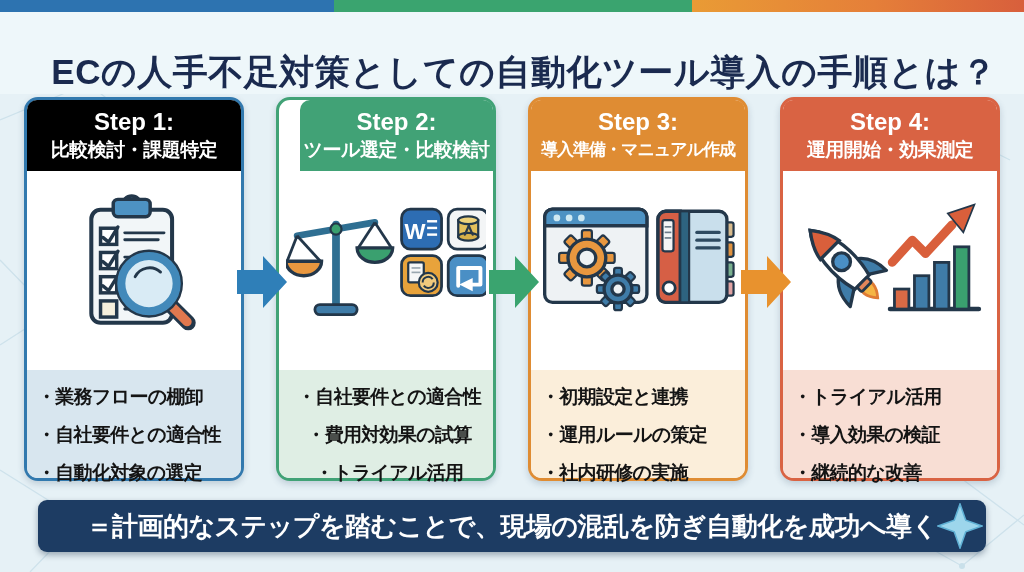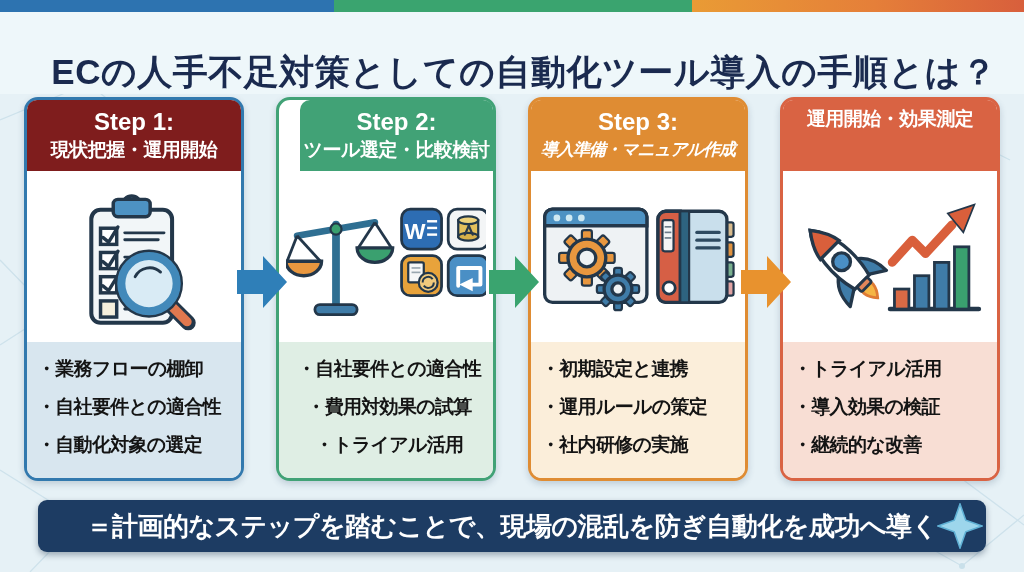--- a/index.html
+++ b/index.html
@@ -13,23 +13,23 @@
   .title-band{position:absolute;top:12px;left:0;right:0;height:82px;background:#eef7fa;z-index:1;}
   .page-title{position:absolute;top:26px;left:12px;width:100%;text-align:center;
     font-size:35px;font-weight:800;letter-spacing:0.5px;z-index:4;}
   .card{position:absolute;top:97px;width:220px;height:384px;background:#ffffff;
     border:3px solid #888;border-radius:14px;box-sizing:border-box;z-index:4;
     box-shadow:0 3px 7px rgba(30,60,90,.20);}
   .c1{left:24px;} .c2{left:276px;padding-left:21px;} .c3{left:528px;} .c4{left:780px;}
   .card-head{height:71px;border-radius:10px 10px 0 0;color:#fff;text-align:center;padding-top:6px;box-sizing:border-box;}
   .step-label{font-size:24px;font-weight:800;line-height:31px;}
   .step-subtitle{font-size:19px;font-weight:800;line-height:26px;letter-spacing:-0.5px;white-space:nowrap;}
-  .c3 .step-subtitle{font-size:17px;letter-spacing:-1px;font-style:italic;}
+  .c3 .step-subtitle{font-size:17px;letter-spacing:-1px;}
   .card-icon{position:absolute;top:71px;left:0;right:0;height:185px;display:flex;align-items:center;justify-content:center;}
-  .card-items{position:absolute;bottom:0;left:0;right:0;height:136px;margin:0;
+  .card-items{position:absolute;bottom:0;left:0;right:0;height:108px;margin:0;
     border-radius:0 0 10px 10px;padding:8px 4px 0 10px;list-style:none;box-sizing:border-box;}
   .card-items li{font-size:19px;font-weight:800;color:#141414;line-height:38px;
     white-space:nowrap;letter-spacing:-0.7px;}
   .flow-arrow{position:absolute;top:251px;width:50px;height:62px;z-index:6;}
   .a1{left:237px;} .a2{left:489px;} .a3{left:741px;}
   .footer{position:absolute;left:38px;right:38px;top:500px;height:52px;border-radius:9px;
     display:flex;align-items:center;justify-content:center;z-index:5;
     box-shadow:0 3px 6px rgba(15,35,60,.35);}
   .footer-text{color:#ffffff;font-size:26px;font-weight:800;letter-spacing:-0.5px;white-space:nowrap;}
   .sparkle{position:absolute;right:3px;top:50%;transform:translateY(-50%);width:46px;height:46px;}
@@ -73,23 +73,23 @@
   <div class="topbar">
     <div class="seg1" style="background: rgb(45, 115, 176);"></div>
     <div class="seg2" style="background: rgb(58, 164, 111);"></div>
     <div class="seg3" style="background: linear-gradient(90deg, rgb(233, 155, 53) 0%, rgb(229, 127, 57) 55%, rgb(216, 95, 60) 100%);"></div>
   </div>
 
   <div class="title-band"></div>
   <h1 class="page-title" style="color: rgb(26, 42, 79);">ECの人手不足対策としての自動化ツール導入の手順とは？</h1>
 
   <section class="card c1" style="border-color: rgb(50, 121, 174);">
-    <header class="card-head" style="background: #7f1d1d;">
+    <header class="card-head" style="background: #000000;">
       <div class="step-label">Step 1:</div>
-      <div class="step-subtitle">現状把握・運用開始</div>
+      <div class="step-subtitle">比較検討・課題特定</div>
     </header>
     <div class="card-icon">
       <svg width="150" height="150" viewBox="0 0 130 130">
         <circle cx="63" cy="14" r="8" fill="#4d92c3" stroke="#23374a" stroke-width="3"></circle>
         <rect x="28" y="18" width="70" height="98" rx="8" fill="#f2f6f8" stroke="#23374a" stroke-width="3.5"></rect>
         <rect x="47" y="9" width="32" height="15" rx="4" fill="#4d92c3" stroke="#23374a" stroke-width="3"></rect>
         <g stroke="#23374a" stroke-width="3" fill="#ffffff">
           <rect x="36" y="34" width="14" height="14"></rect>
           <rect x="36" y="55" width="14" height="14"></rect>
           <rect x="36" y="76" width="14" height="14"></rect>
@@ -241,20 +241,21 @@
     </div>
     <ul class="card-items" style="background: rgb(251, 238, 218);">
       <li>・初期設定と連携</li>
       <li>・運用ルールの策定</li>
       <li>・社内研修の実施</li>
     </ul>
   </section>
 
   <section class="card c4" style="border-color: rgb(217, 99, 67);">
     <header class="card-head" style="background: rgb(217, 99, 67);">
+      <div class="step-label">Step 4:</div>
       <div class="step-subtitle">運用開始・効果測定</div>
     </header>
     <div class="card-icon">
       <svg width="200" height="145" viewBox="0 0 180 130">
         <g transform="translate(45,62) rotate(-45)">
           <path d="M0,48 C8,39 6,32 5,28 L-5,28 C-6,32 -8,39 0,48 Z" fill="#f5b544" stroke="#df7b35" stroke-width="2.5"></path>
           <path d="M-9,8 C-19,14 -23,25 -23,36 L-9,27 Z" fill="#3f7ca8" stroke="#23374a" stroke-width="3" stroke-linejoin="round"></path>
           <path d="M9,8 C19,14 23,25 23,36 L9,27 Z" fill="#3f7ca8" stroke="#23374a" stroke-width="3" stroke-linejoin="round"></path>
           <path d="M0,-38 C13,-22 15,6 9,28 L-9,28 C-15,6 -13,-22 0,-38 Z" fill="#ffffff" stroke="#23374a" stroke-width="3"></path>
           <path d="M0,-38 C7,-29 11,-21 12,-13 L-12,-13 C-11,-21 -7,-29 0,-38 Z" fill="#d95f3b" stroke="#23374a" stroke-width="3"></path>

